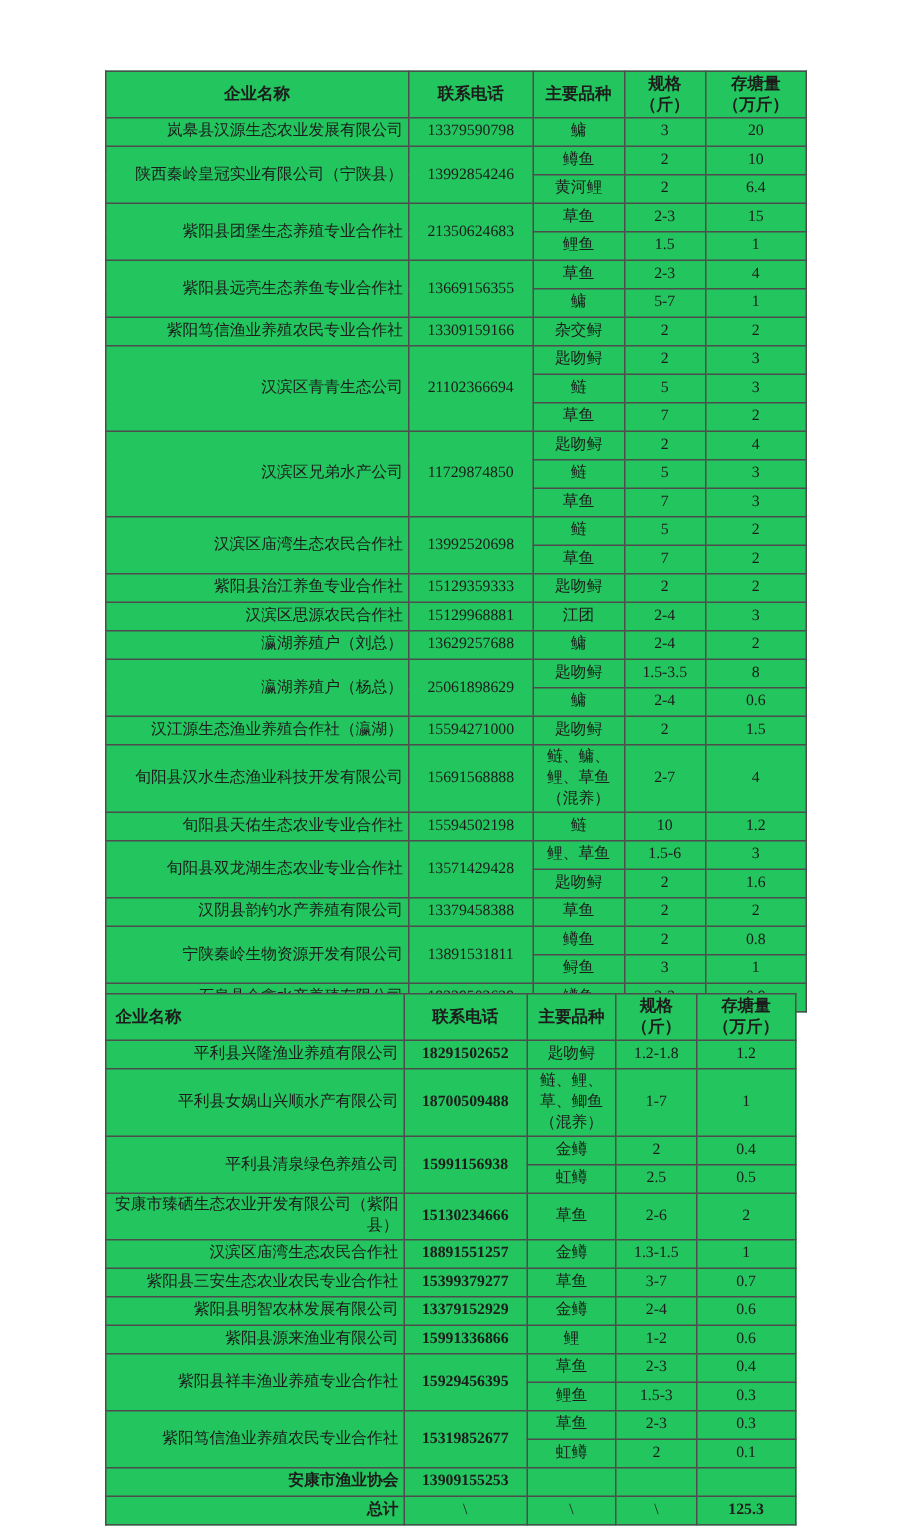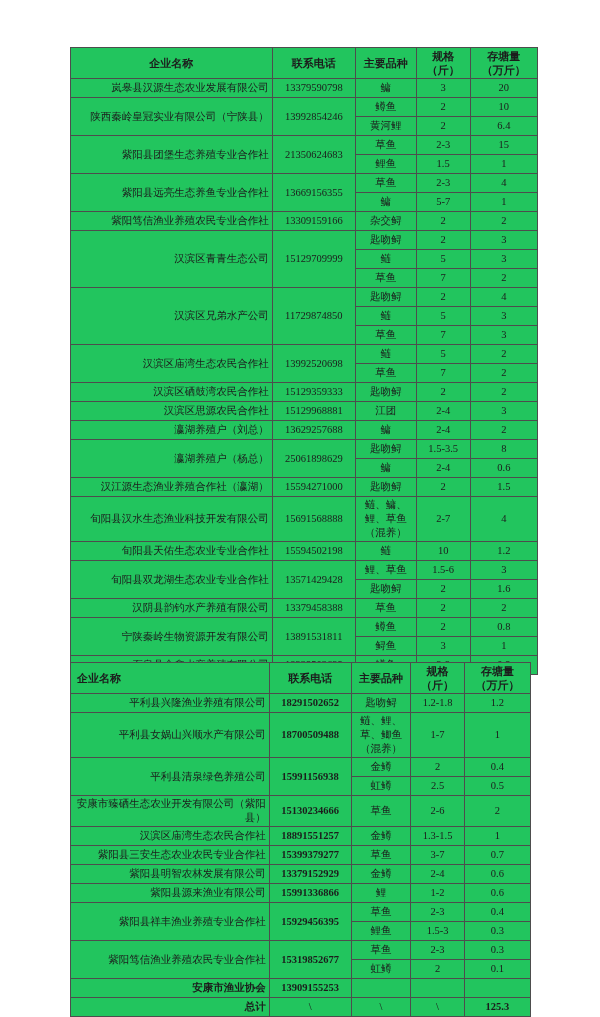--- a/index.html
+++ b/index.html
@@ -97,21 +97,21 @@
       </tr>
       <tr>
         <td rowspan="1" class="name">紫阳笃信渔业养殖农民专业合作社</td>
         <td rowspan="1">13309159166</td>
         <td>杂交鲟</td>
         <td>2</td>
         <td>2</td>
       </tr>
       <tr>
         <td rowspan="3" class="name">汉滨区青青生态公司</td>
-        <td rowspan="3">15129709999</td>
+        <td rowspan="3">21102366694</td>
         <td>匙吻鲟</td>
         <td>2</td>
         <td>3</td>
       </tr>
       <tr>
         <td>鲢</td>
         <td>5</td>
         <td>3</td>
       </tr>
       <tr>
@@ -142,21 +142,21 @@
         <td>鲢</td>
         <td>5</td>
         <td>2</td>
       </tr>
       <tr>
         <td>草鱼</td>
         <td>7</td>
         <td>2</td>
       </tr>
       <tr>
-        <td rowspan="1" class="name">汉滨区硒鼓湾农民合作社</td>
+        <td rowspan="1" class="name">紫阳县治江养鱼专业合作社</td>
         <td rowspan="1">15129359333</td>
         <td>匙吻鲟</td>
         <td>2</td>
         <td>2</td>
       </tr>
       <tr>
         <td rowspan="1" class="name">汉滨区思源农民合作社</td>
         <td rowspan="1">15129968881</td>
         <td>江团</td>
         <td>2-4</td>

